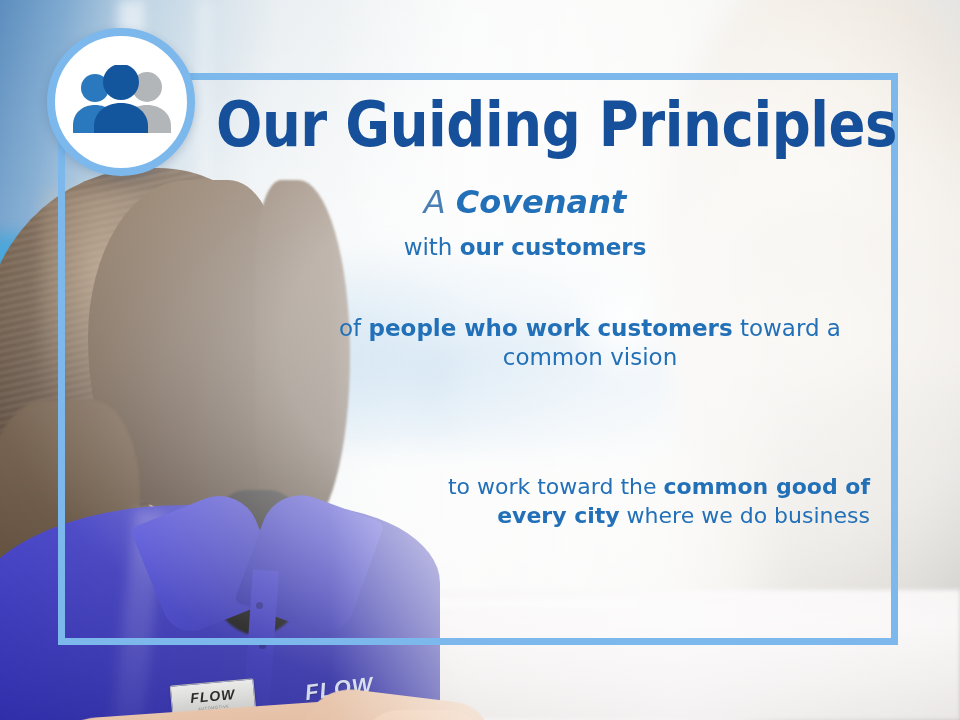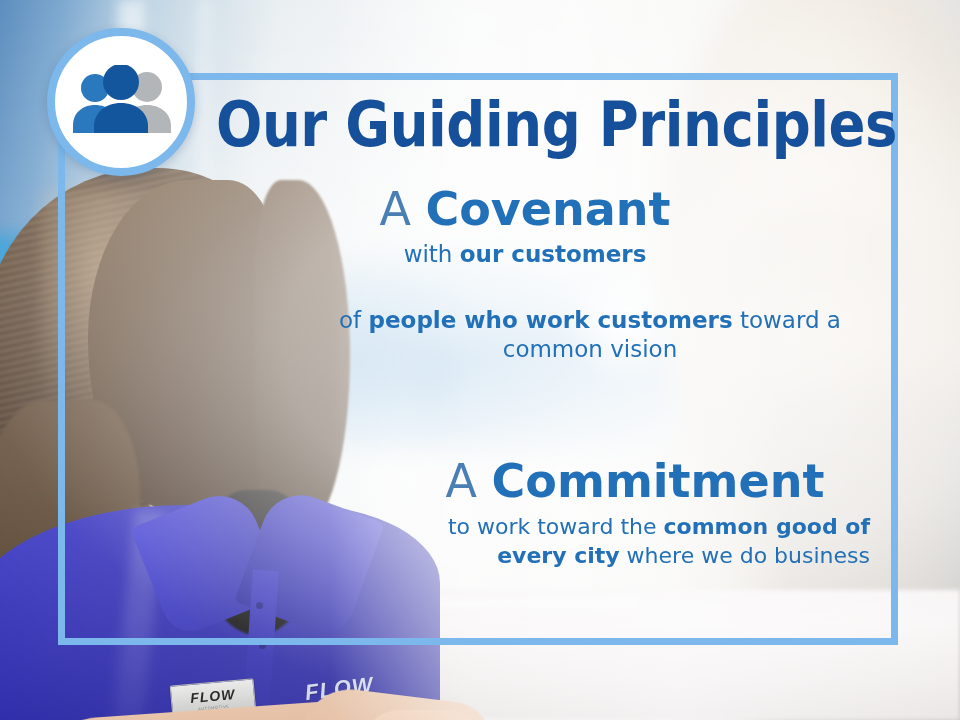--- a/index.html
+++ b/index.html
@@ -272,26 +272,27 @@
   
   .title{
     position:absolute;left:216px;top:94px;width:660px;
     font-size:62px;font-weight:700;color:#17509a;letter-spacing:-0.5px;
     font-family:"DejaVu Sans", sans-serif;
     text-align:center;line-height:1;
     transform:scaleX(.88);transform-origin:left center;white-space:nowrap;
   }
   .block{position:absolute;text-align:center;color:#2270b8;}
   .head{
-    font-size:46px;font-weight:700;line-height:1.04;color:#2270b8;
+    font-size:32px;font-weight:700;line-height:1.04;color:#2270b8;
     font-family:"DejaVu Sans", sans-serif;
+    font-style:italic;
   }
   .head .article{font-weight:400;color:#4a7fb4;}
   .sub{
-    font-size:23px;line-height:1.26;color:#2270b8;margin-top:6px;
+    font-size:23px;line-height:1.26;color:#2270b8;margin-top:14px;
     font-family:"DejaVu Sans", sans-serif;font-weight:400;
   }
   .sub b{font-weight:700;}
 
   .block-covenant{left:300px;top:186px;width:450px;}
   .block-community{left:330px;top:300px;width:520px;}
   .block-commitment{left:400px;top:458px;width:470px;}
   .block-commitment .sub{font-size:22px;line-height:1.34;text-align:right;}
 </style>
 </head>
@@ -396,21 +397,18 @@
     </div>
   </div>
 
   <div class="block block-community">
     <div class="sub">
       <span>of </span><b>people who work customers</b><span> toward a common vision</span>
     </div>
   </div>
 
   <div class="block block-commitment">
-    <div class="head">
-      <span class="article">A </span><span>Commitment</span>
-    </div>
     <div class="sub">
       <span>to work toward the </span><b>common good of every city</b><span> where we do business</span>
     </div>
   </div>
 
 </div>
 
 </body></html>

